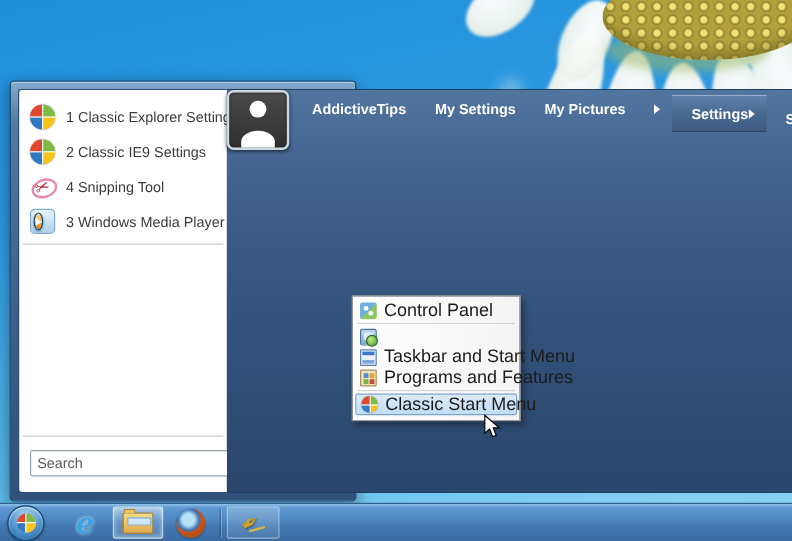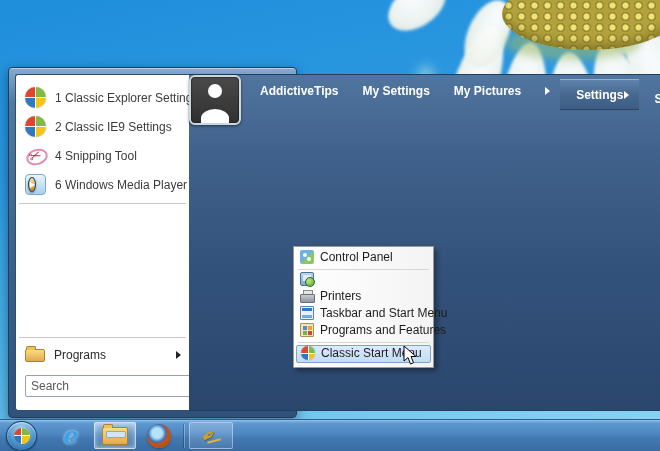--- a/index.html
+++ b/index.html
@@ -92,22 +92,22 @@
   .rp-sep{height:1px;background:rgba(255,255,255,.28);box-shadow:0 -1px 0 rgba(0,0,0,.3);
     margin:6px 6px 4px 6px;flex:0 0 auto}
   .mt8{margin-top:8px}.mt4{margin-top:4px}
   
   .submenu{
     position:absolute;left:293px;top:246px;width:141px;box-sizing:border-box;
     background:linear-gradient(90deg,#ffffff 0%,#f4f4f4 100%);
     border:1px solid #9a9a9a;box-shadow:3px 3px 5px rgba(0,0,0,.35);
     padding:3px 2px;z-index:5;
   }
-  .sm-item{height:17px;display:flex;align-items:flex-start;gap:6px;padding:0 4px;
-    font-size:12px;color:#1c1c1c;cursor:default}
+  .sm-item{height:17px;display:flex;align-items:center;gap:6px;padding:0 4px;
+    font-size:15px;color:#1c1c1c;cursor:default}
   .sm-item .lbl{white-space:nowrap}
   .sm-sep{height:1px;background:#d6d6d6;margin:2px 2px}
   .sm-item.hl{
     background:linear-gradient(180deg,#dcebfc,#c2ddf4);
     border:1px solid #7da2ce;border-radius:2px;height:16px;margin:1px 0;
   }
   
   .winflag{display:grid;grid-template-columns:1fr 1fr;grid-template-rows:1fr 1fr;gap:1px;
     background:#fff;border-radius:50%;overflow:hidden;box-shadow:0 0 1px rgba(0,0,0,.6)}
   .winflag span:nth-child(1){background:#e1452d}
@@ -239,31 +239,25 @@
           <span class="scissors">✂</span>
         </span>
       <span class="pin-label">4 Snipping Tool</span>
     </div>
     <div class="pin-item">
       <span class="wmp">
           <span class="orb">
             <span class="tri"></span>
           </span>
         </span>
-      <span class="pin-label">6 Windows Media Player</span>
+      <span class="pin-label">3 Windows Media Player</span>
     </div>
     <div class="lp-sep"></div>
     <div class="lp-spacer"></div>
     <div class="lp-sep"></div>
-    <div class="programs-row">
-      <span class="folder"></span>
-      <span>Programs</span>
-      <span class="spacer"></span>
-      <span class="arrow-dark"></span>
-    </div>
     <div class="search-row">
       <input class="search-input" type="text" placeholder="Search" style="">
       <span class="magnifier"></span>
     </div>
   </div>
 
   <div class="right-panel">
     <div class="avatar"></div>
 
     <div class="rp-item">
@@ -299,24 +293,20 @@
 <div class="submenu">
   <div class="sm-item">
     <span class="i14 ic-cpanel"></span>
     <span class="lbl">Control Panel</span>
   </div>
   <div class="sm-sep"></div>
   <div class="sm-item">
     <span class="i14 ic-net"></span>
   </div>
   <div class="sm-item">
-    <span class="i14 ic-printer"></span>
-    <span class="lbl">Printers</span>
-  </div>
-  <div class="sm-item">
     <span class="i14 ic-taskbar"></span>
     <span class="lbl">Taskbar and Start Menu</span>
   </div>
   <div class="sm-item">
     <span class="i14 ic-progfeat"></span>
     <span class="lbl">Programs and Features</span>
   </div>
   <div class="sm-sep"></div>
   <div class="sm-item hl">
     <span class="winflag i14">

